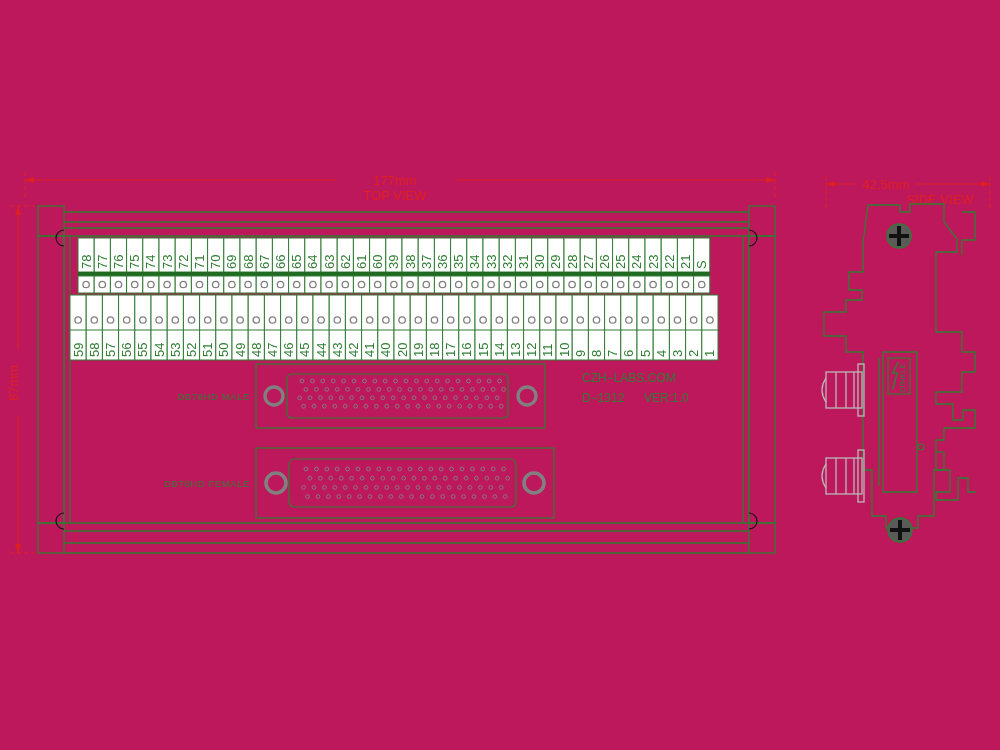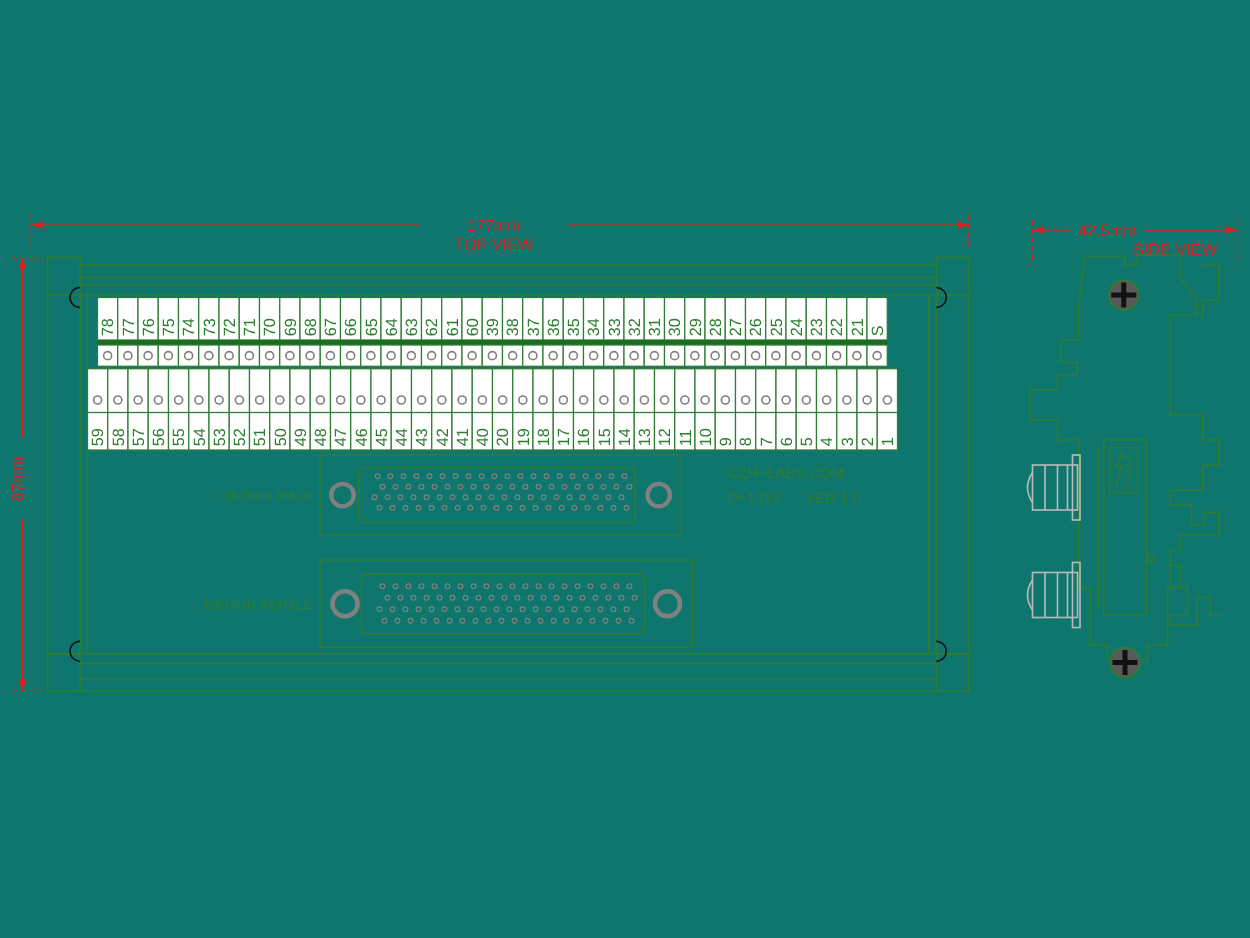--- a/index.html
+++ b/index.html
@@ -1,18 +1,18 @@
 <!DOCTYPE html>
 <html><head>
 <meta charset="utf-8">
 <style>
   html,body{margin:0;padding:0;background:#ffffff;}
   body{width:1000px;height:750px;overflow:hidden;
        font-family:"Liberation Sans",sans-serif;}
-  #stage{position:relative;width:1000px;height:750px;background:#0f766e;}
+  #stage{position:relative;width:1000px;height:750px;background:#be185d;}
   svg{display:block;}
   text{font-family:"Liberation Sans",sans-serif;}
 </style>
 </head>
 <body>
 
 <div id="stage">
 <svg id="dwg" width="1000" height="750" viewBox="0 0 1000 750">
 
   <g id="top-view-group">

